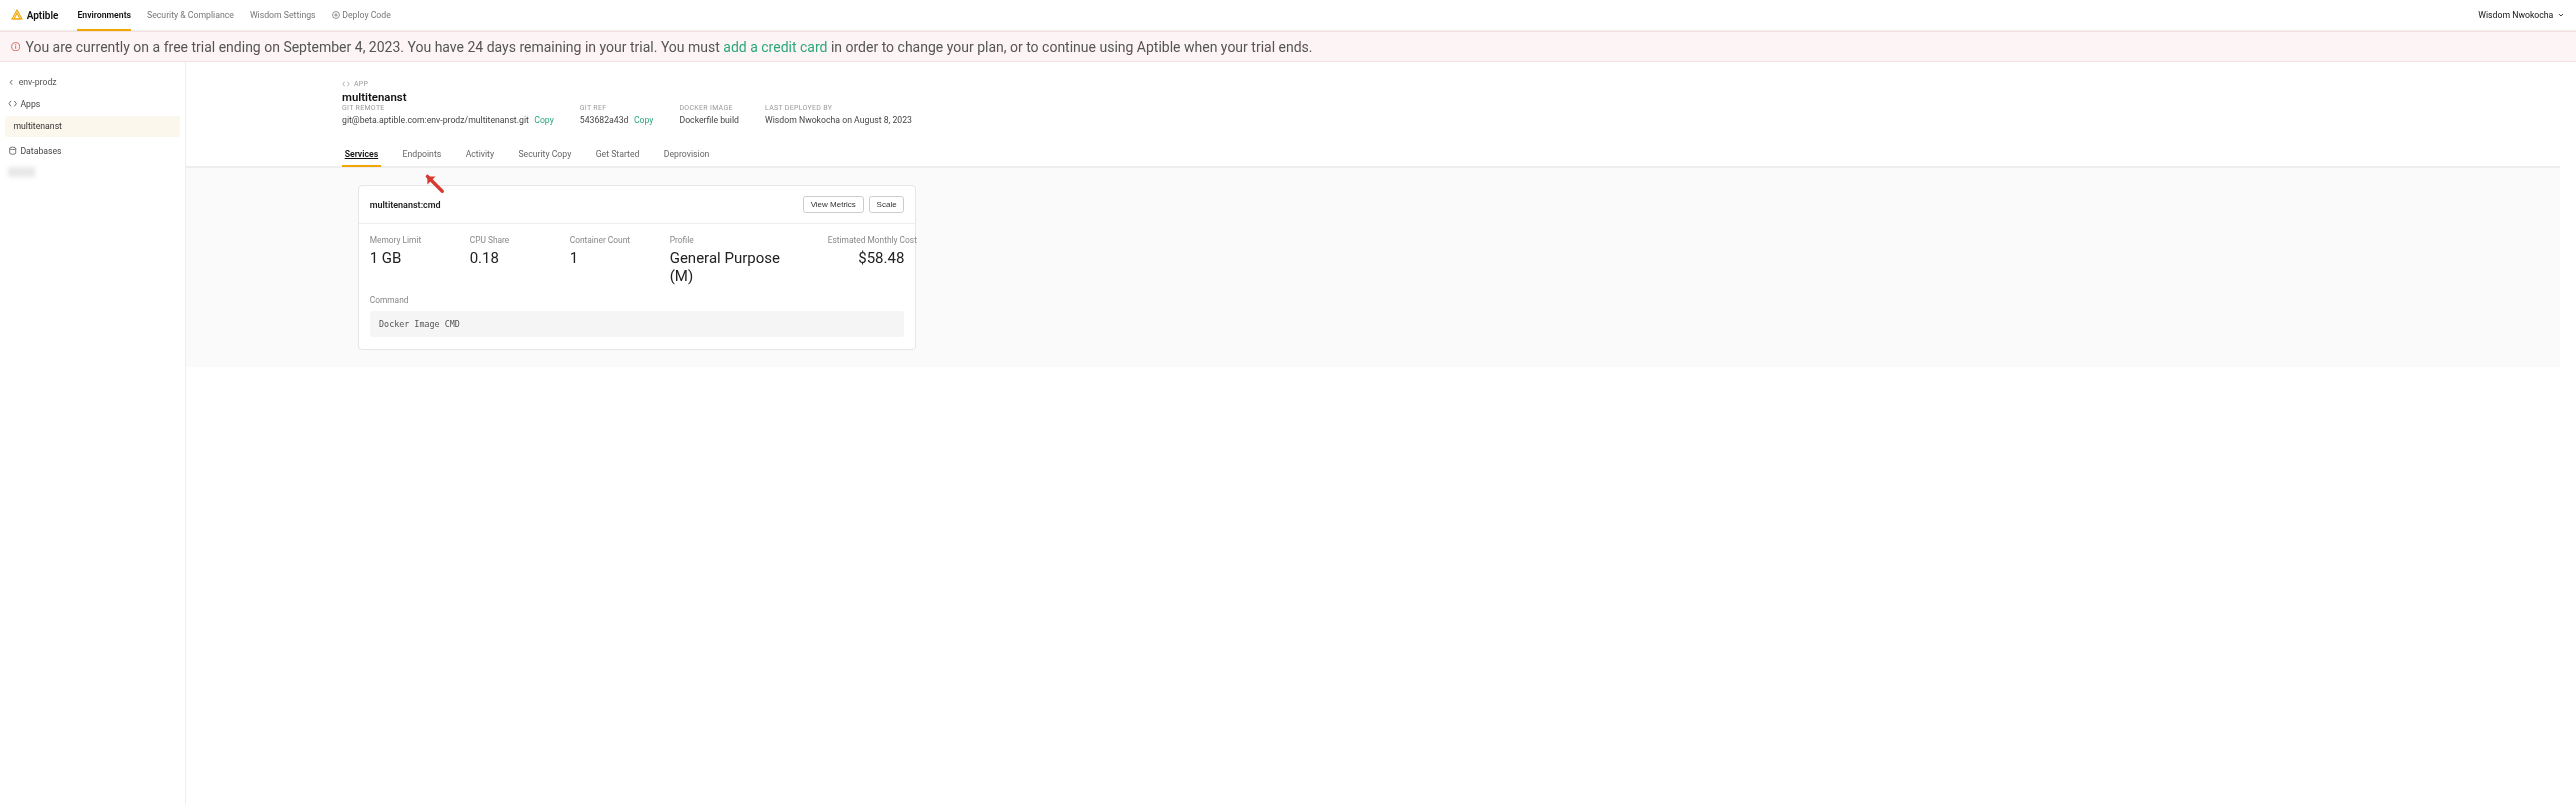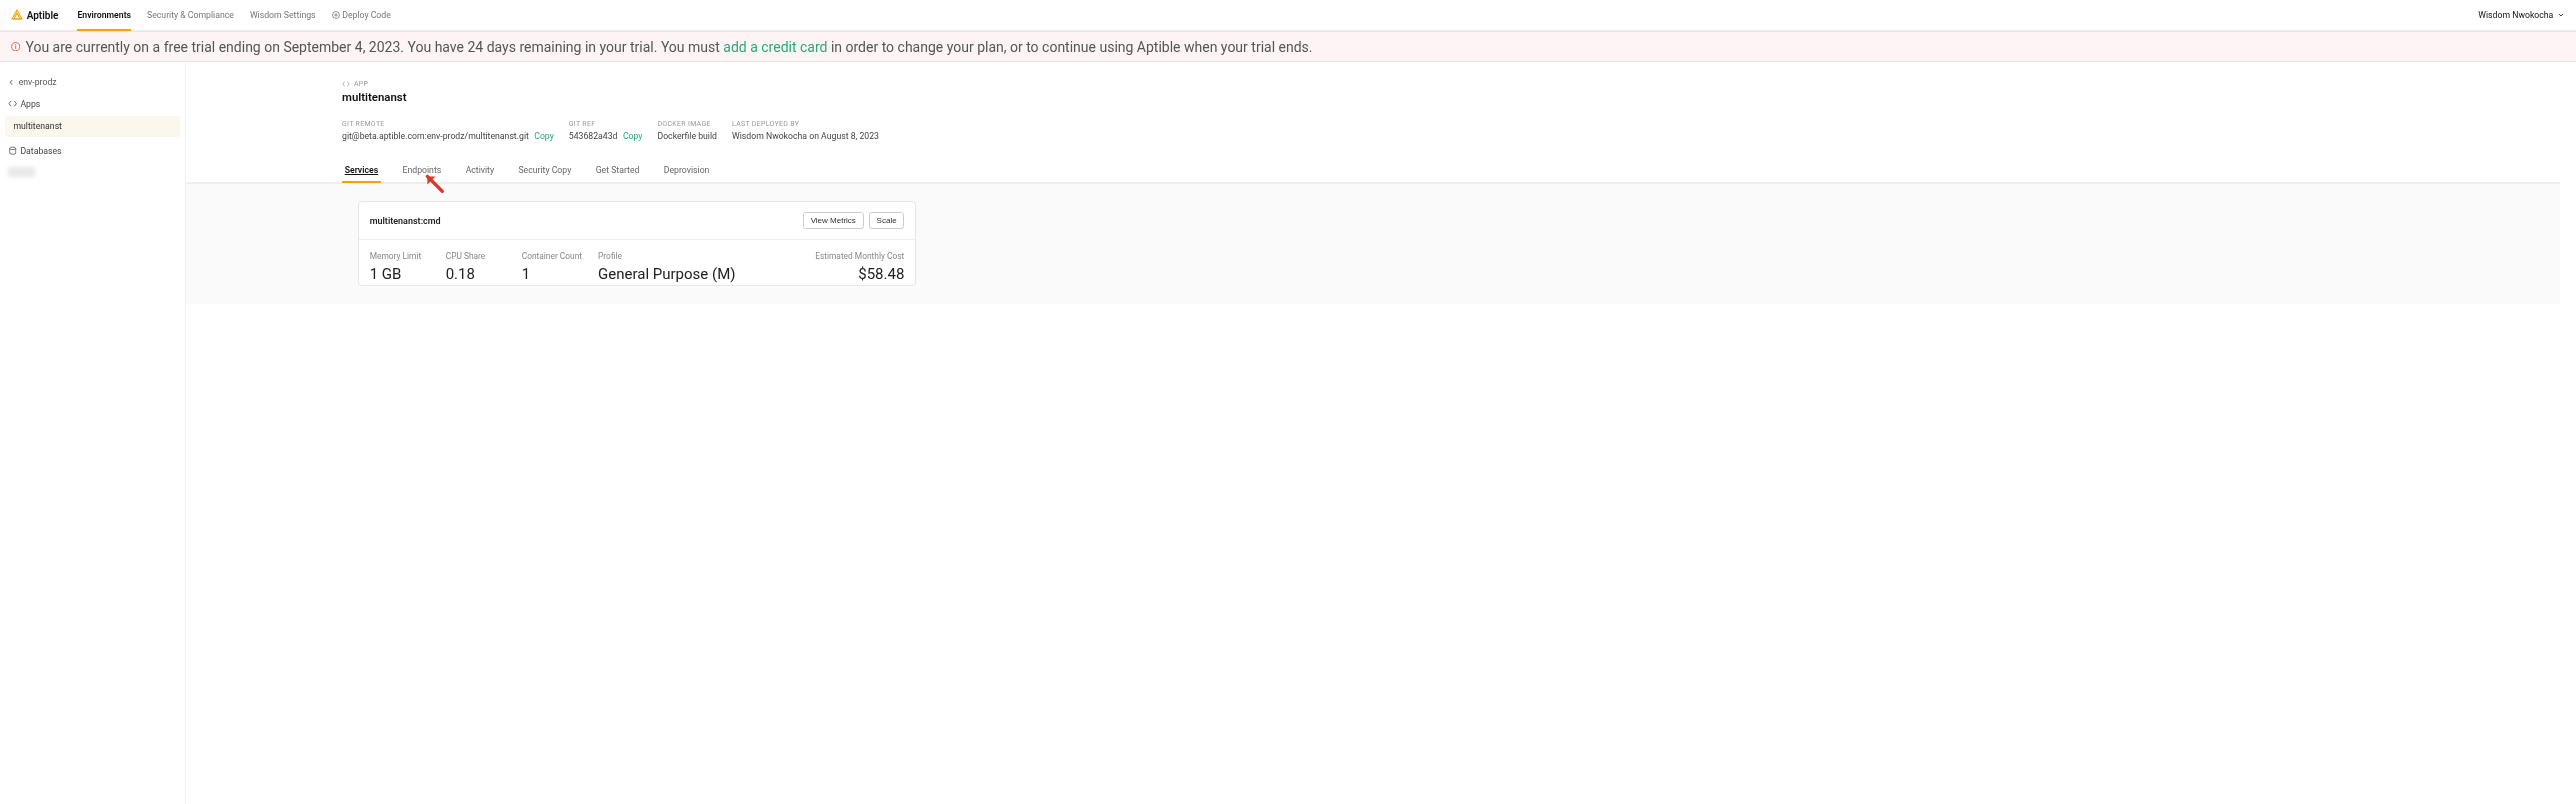--- a/index.html
+++ b/index.html
@@ -33,42 +33,42 @@
     .side-item { padding: 5.4px 8px; margin: 1.3px 5.4px; border-radius: 2.7px; color: #555; font-size: 8.7px; cursor: pointer; }
     .side-item.active { background: #fbf7ec; color: #333; }
     .side-blur { margin: 5.4px 8px; width: 27px; height: 10.7px; background: #e8e8e8; filter: blur(2px); border-radius: 2px; }
     
     
     .header-block { padding: 17.4px 0 0 0; margin-left: 156px; margin-right: 16px; }
     .breadcrumb-small { display: flex; align-items: center; gap: 4px; font-size: 7px; letter-spacing: 0.3px; color: #999; text-transform: uppercase; }
     .breadcrumb-small svg { width: 8px; height: 8px; }
     .page-title { font-size: 11.4px; font-weight: 600; color: #111; margin-top: 2.7px; }
     
-    .meta-row { display: flex; gap: 15px; margin-top: 16px; flex-wrap: wrap; }
+    .meta-row { display: flex; gap: 26px; flex-wrap: wrap; }
     .meta-col .meta-label { font-size: 7px; letter-spacing: 0.3px; color: #999; text-transform: uppercase; margin-bottom: 2.7px; }
     .meta-col .meta-value { font-size: 8.7px; color: #444; display: flex; align-items: center; gap: 5.4px; }
     .copy-link { color: #2aa77a; cursor: pointer; }
     
     
     .tabs { display: flex; gap: 19px; margin-top: 17.4px; border-bottom: 0.7px solid #eee; margin-left: -156px; padding-left: 156px; }
     .tab { padding: 6.7px 2.7px; color: #666; font-size: 8.7px; cursor: pointer; position: relative; }
     .tab.active { color: #111; font-weight: 600; text-decoration: underline; }
     .tab.active::after { content: ""; position: absolute; left: 0; right: 0; bottom: -0.7px; height: 2px; background: #f0a500; }
     
     
     .pane { background: #fafafa; padding: 17.4px 16px; border-top: 0.7px solid #eee; margin-left: -156px; padding-left: 172px; }
     
     
     .card { background: #fff; border: 0.7px solid #e6e6e6; border-radius: 4px; max-width: 558px; }
     .card-head { display: flex; align-items: center; justify-content: space-between; padding: 9.4px 10.7px; border-bottom: 0.7px solid #eee; }
     .card-title { font-size: 9px; font-weight: 600; color: #222; }
     .card-actions { display: flex; gap: 5.4px; }
     .btn { border: 0.7px solid #ccc; background: #fff; border-radius: 2.7px; padding: 3.4px 6.7px; font-size: 8px; color: #333; cursor: pointer; }
     
-    .stats { display: flex; padding: 10.7px 10.7px 2.7px 10.7px; gap: 16px; align-items: flex-start; }
+    .stats { display: flex; padding: 10.7px 10.7px 2.7px 10.7px; gap: 40px; align-items: flex-start; }
     .stat { min-width: 60px; }
     .stat-label { font-size: 8.4px; color: #888; margin-bottom: 4px; white-space: nowrap; }
     .stat-value { font-size: 15px; color: #222; }
     .stat.right { margin-left: auto; text-align: right; }
     
     .cmd-block { padding: 8px 10.7px 12px 10.7px; }
     .cmd-label { font-size: 8.4px; color: #888; margin-bottom: 5.4px; }
     .cmd-box { background: #f5f5f5; border-radius: 2.7px; padding: 8px 9.4px; font-family: ui-monospace, SFMono-Regular, Menlo, monospace; font-size: 8.4px; color: #555; }
     
     
@@ -227,20 +227,24 @@
             </div>
             <div class="stat">
               <div class="stat-label">Profile</div>
               <div class="stat-value">General Purpose (M)</div>
             </div>
             <div class="stat right">
               <div class="stat-label">Estimated Monthly Cost</div>
               <div class="stat-value">$58.48</div>
             </div>
           </div>
+          <div class="cmd-block">
+            <div class="cmd-label">Command</div>
+            <div class="cmd-box">Docker Image CMD</div>
+          </div>
         </div>
       </div>
     </div>
 
     <svg class="arrow-annot" style="left:236px; top:109px;" width="27" height="27" viewBox="0 0 40 40">
       <path d="M8 8 L30 30" stroke="#d63a2f" stroke-width="5" stroke-linecap="round"></path>
       <path d="M8 8 L8 20 L20 8 Z" fill="#d63a2f"></path>
     </svg>
   </div>
 </div>

